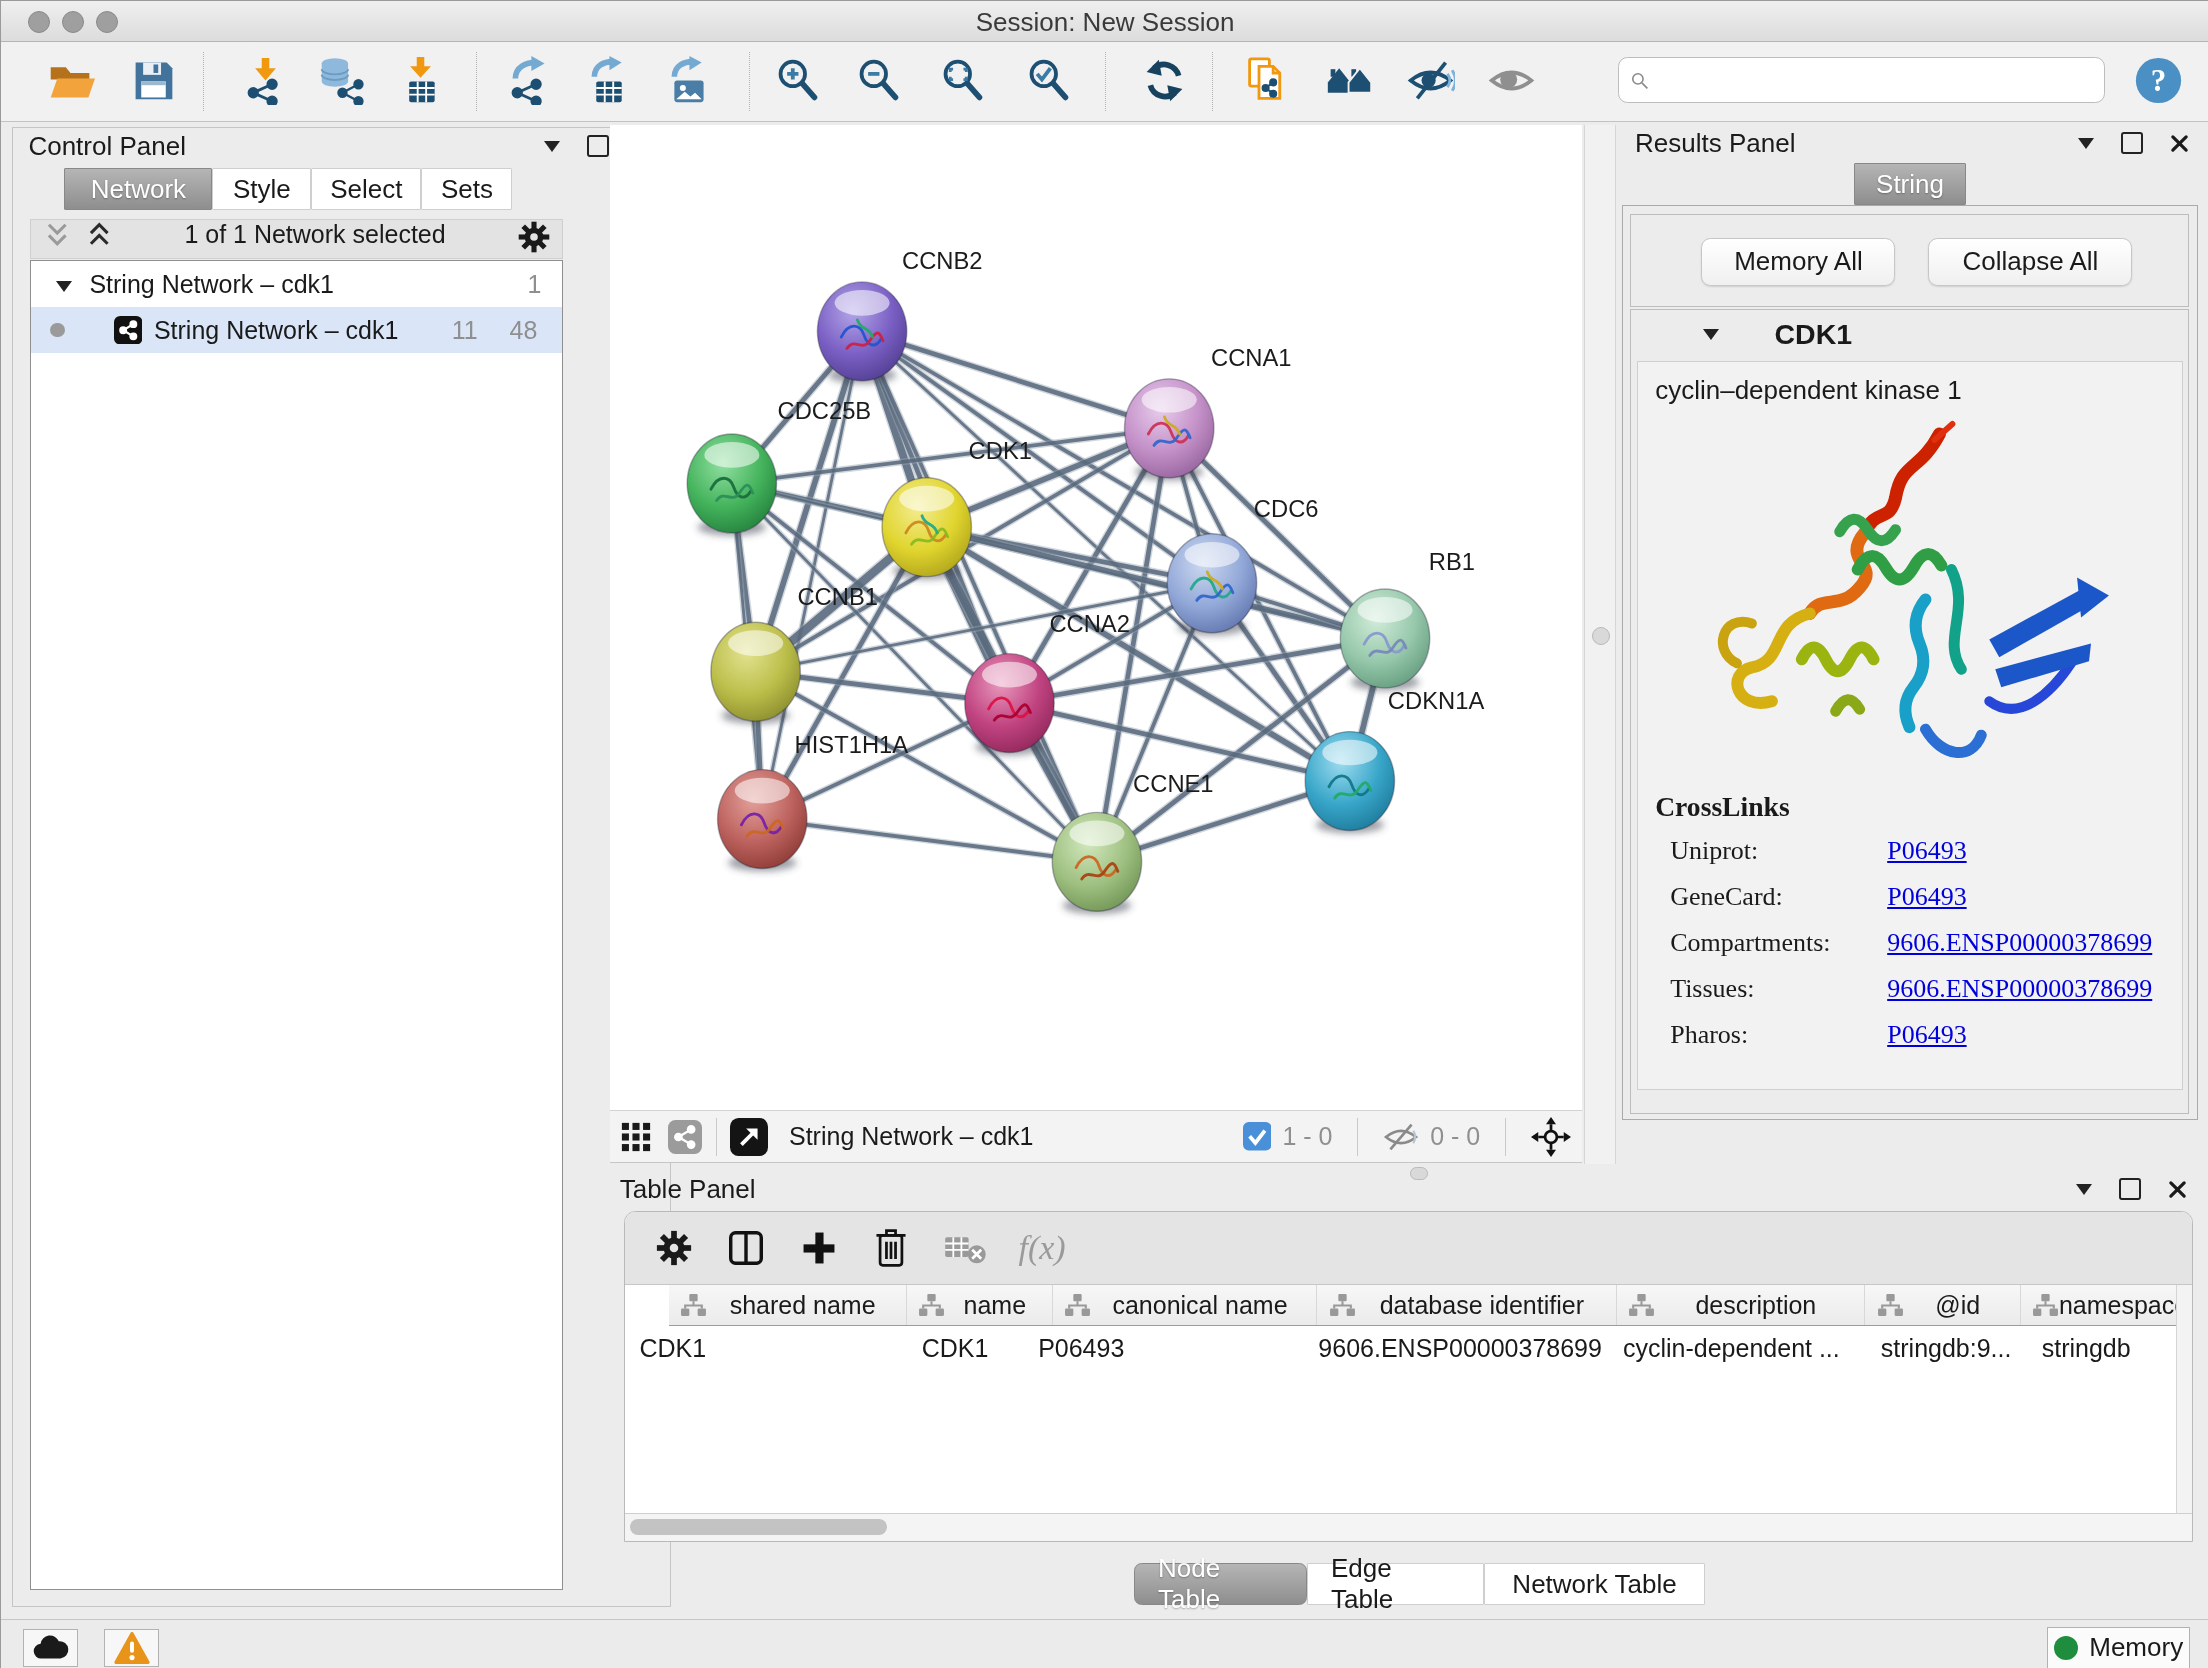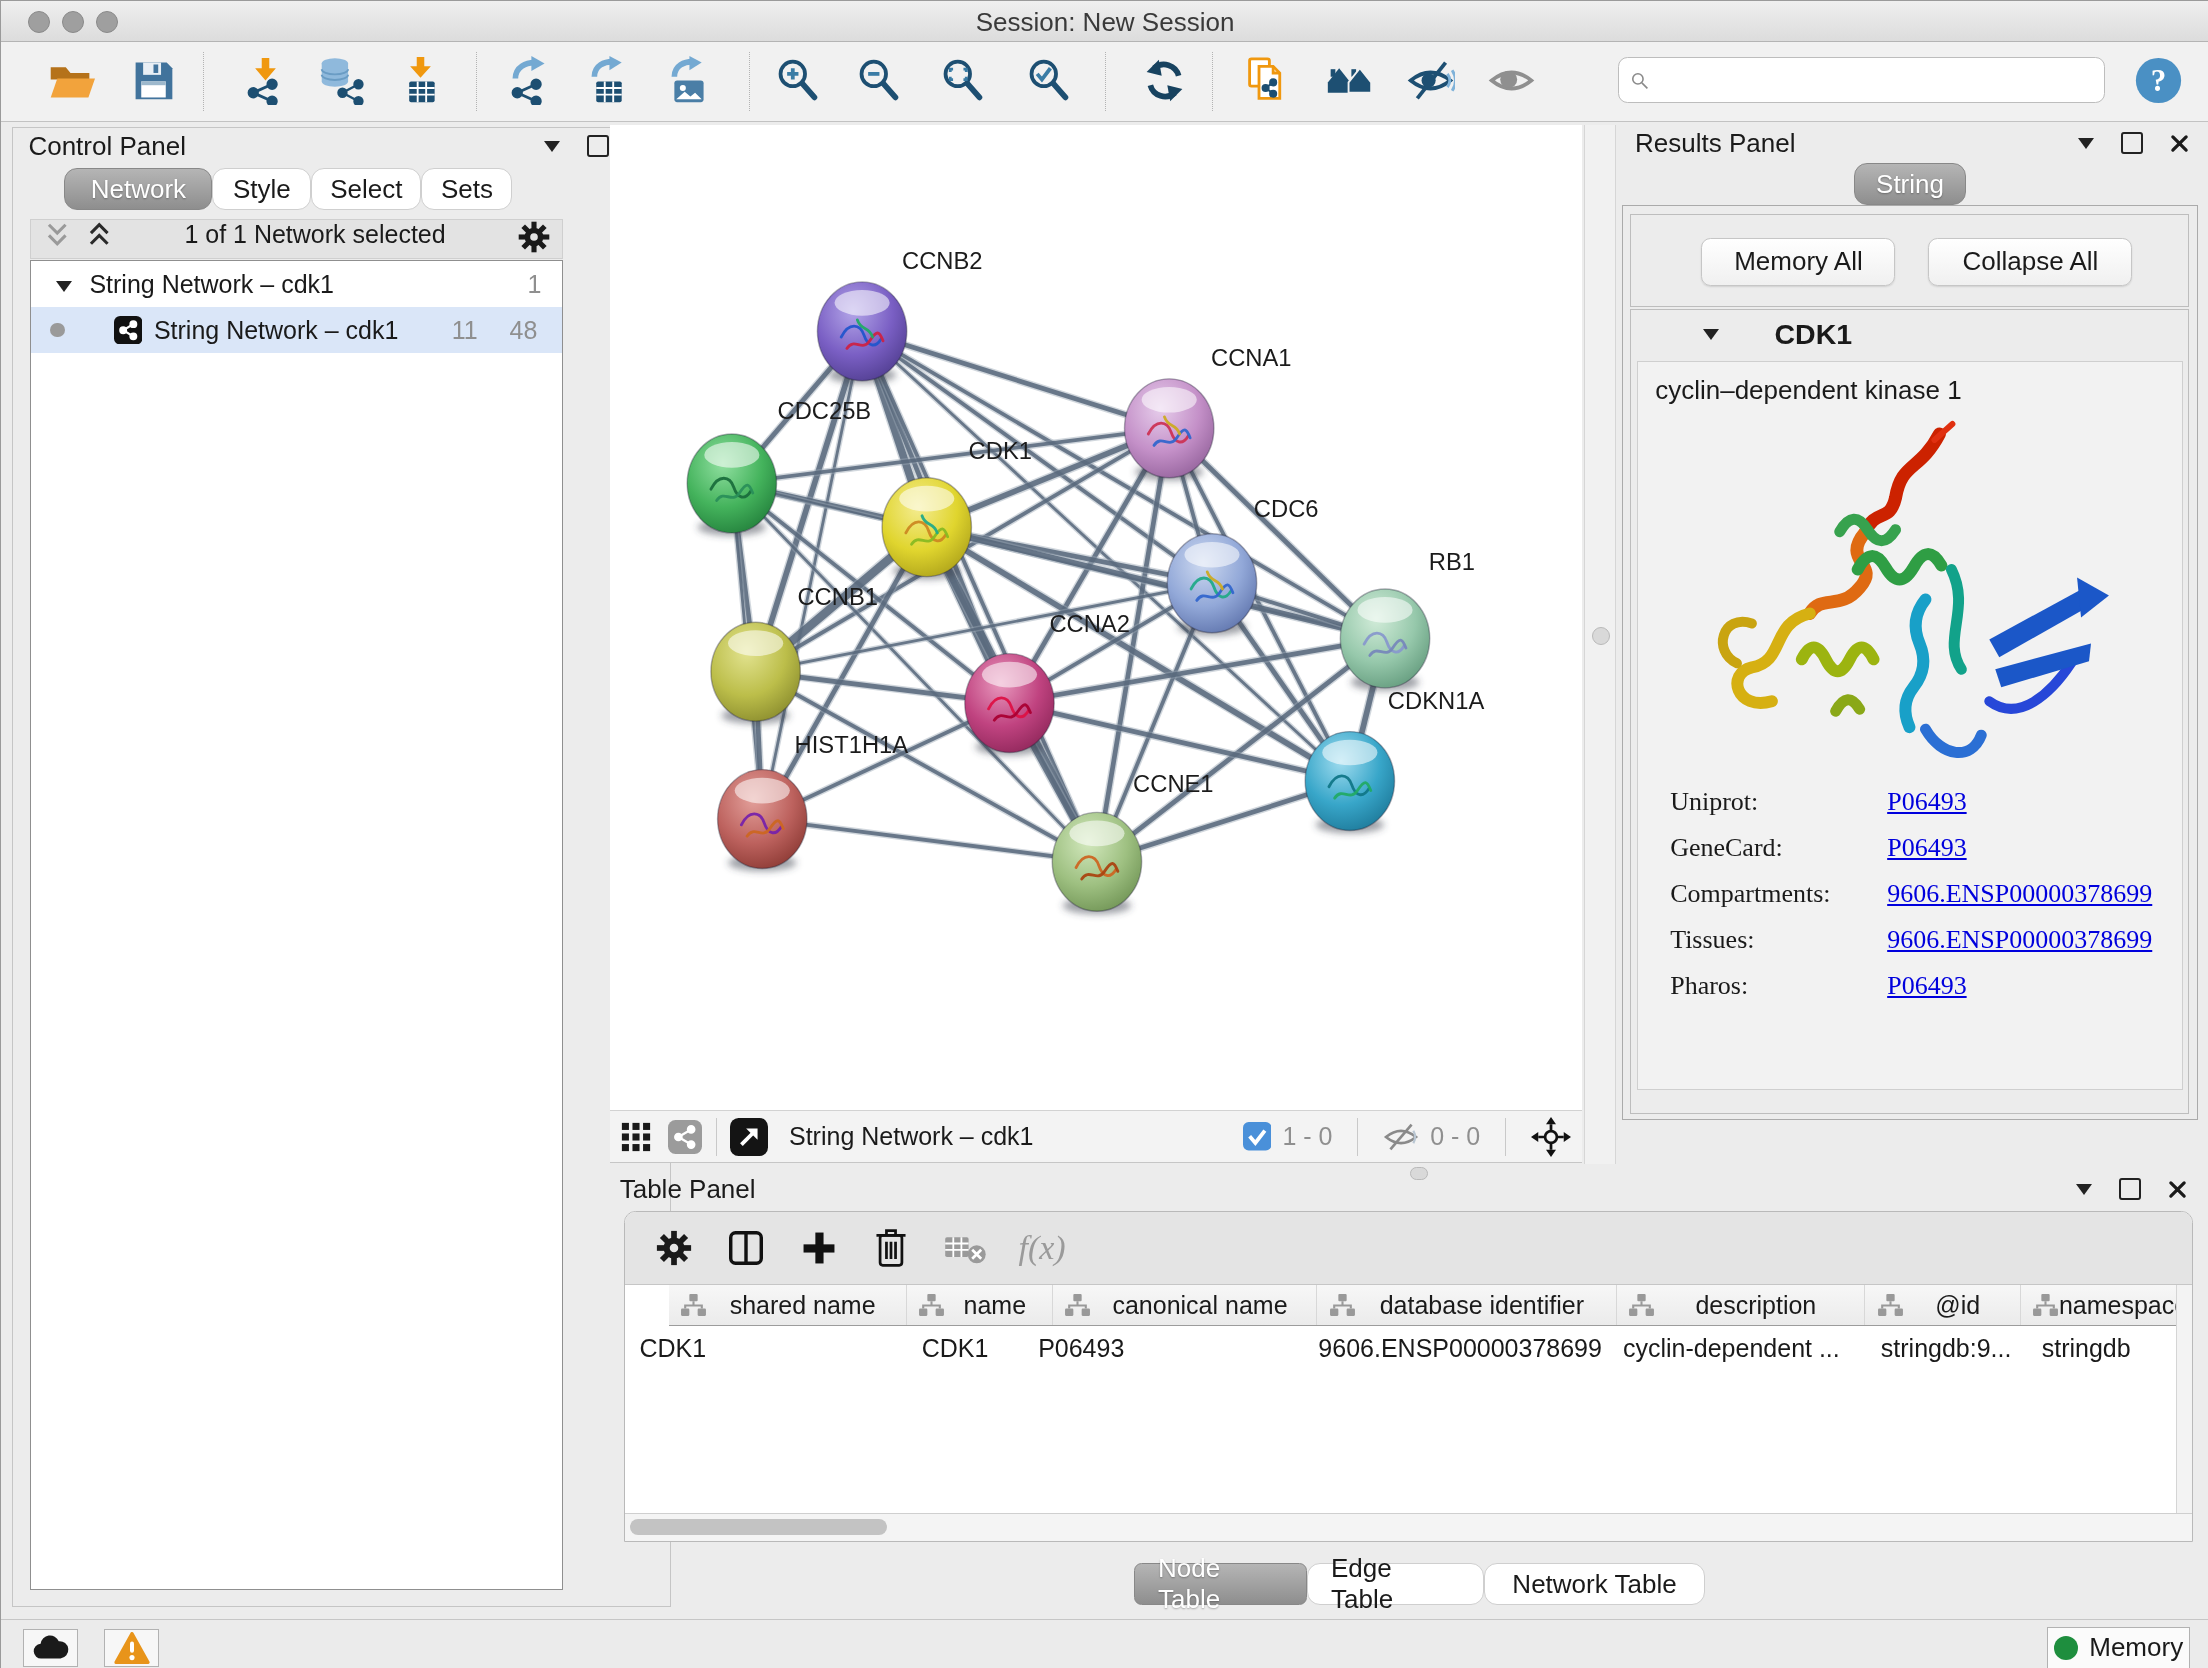--- a/index.html
+++ b/index.html
@@ -21,21 +21,21 @@
   .searchbox{position:absolute;left:1617px;top:15px;width:487px;height:46px;background:#fff;
       border:1.9px solid #bdbdbd;border-radius:9.5px;display:flex;align-items:center;padding:0 11.4px;box-sizing:border-box;}
   .searchbox input{border:none;outline:none;flex:1;font-size:24px;margin-left:9.5px;font-family:"Liberation Sans",sans-serif;background:transparent;}
   
   .phdr{position:absolute;left:0;top:0;width:100%;height:36px;display:flex;align-items:center;
       padding:0 15px;box-sizing:border-box;font-size:26px;}
   .hctrl{margin-left:auto;display:flex;align-items:center;gap:27px;}
   .tri-down{width:0;height:0;border:8.6px solid transparent;border-top:11.4px solid #222;border-bottom:0;}
   .flt{width:18px;height:18px;border:2.9px solid #222;border-radius:2.9px;}
   .tab{display:inline-flex;align-items:center;justify-content:center;height:42px;padding:0 23px;
-      font-size:26px;border-radius:13px;background:#fff;border:1px solid #cfcfcf;box-sizing:border-box;}
+      font-size:26px;border-radius:1px;background:#fff;border:1px solid #cfcfcf;box-sizing:border-box;}
   .tab.sel{background:linear-gradient(#b5b5b5,#8e8e8e);color:#fff;border:1px solid #888;
       text-shadow:0 1px 1.9px rgba(0,0,0,.3);}
   
   .control-panel{position:absolute;left:11.4px;top:126px;width:659px;height:1480px;
       background:#ececec;border:1px solid #c5c5c5;box-sizing:border-box;}
   .cp-tabs{position:absolute;left:51px;top:40px;display:flex;}
   .cp-sub{position:absolute;left:17px;top:91px;width:533px;height:40px;background:#e3e3e3;
       border:1px solid #cfcfcf;display:flex;align-items:flex-start;padding:0 11.4px;box-sizing:border-box;font-size:25px;}
   .tree{position:absolute;left:17px;top:132px;width:533px;height:1330px;background:#fff;
       border:1.9px solid #8f8f8f;box-sizing:border-box;}
@@ -658,20 +658,21 @@
               <path d="M236,188 q-16,20 -6,44 q10,24 -6,44 q-14,18 -4,40" stroke="#18a0c8" stroke-width="12"></path>
               <path d="M236,318 C252,346 282,350 292,324" stroke="#2b6fd4" stroke-width="11"></path>
               <path d="M300,290 C330,312 362,282 382,252" stroke="#2747d8" stroke-width="10"></path>
             </g>
             <g fill="#1b57c8">
               <path d="M300,228 L392,178 L398,196 L310,246 z"></path>
               <path d="M306,258 L402,232 L400,250 L312,276 z"></path>
               <path d="M388,166 L420,184 L392,206 z"></path>
             </g>
           </svg>
+          <div class="serif" style="font-size:27.6px;font-weight:bold;margin:7.6px 0 13.3px">CrossLinks</div>
           <div class="xl-row serif">
               <span class="lbl">Uniprot:</span>
               <a href="#">P06493</a>
             </div>
           <div class="xl-row serif">
               <span class="lbl">GeneCard:</span>
               <a href="#">P06493</a>
             </div>
           <div class="xl-row serif">
               <span class="lbl">Compartments:</span>

